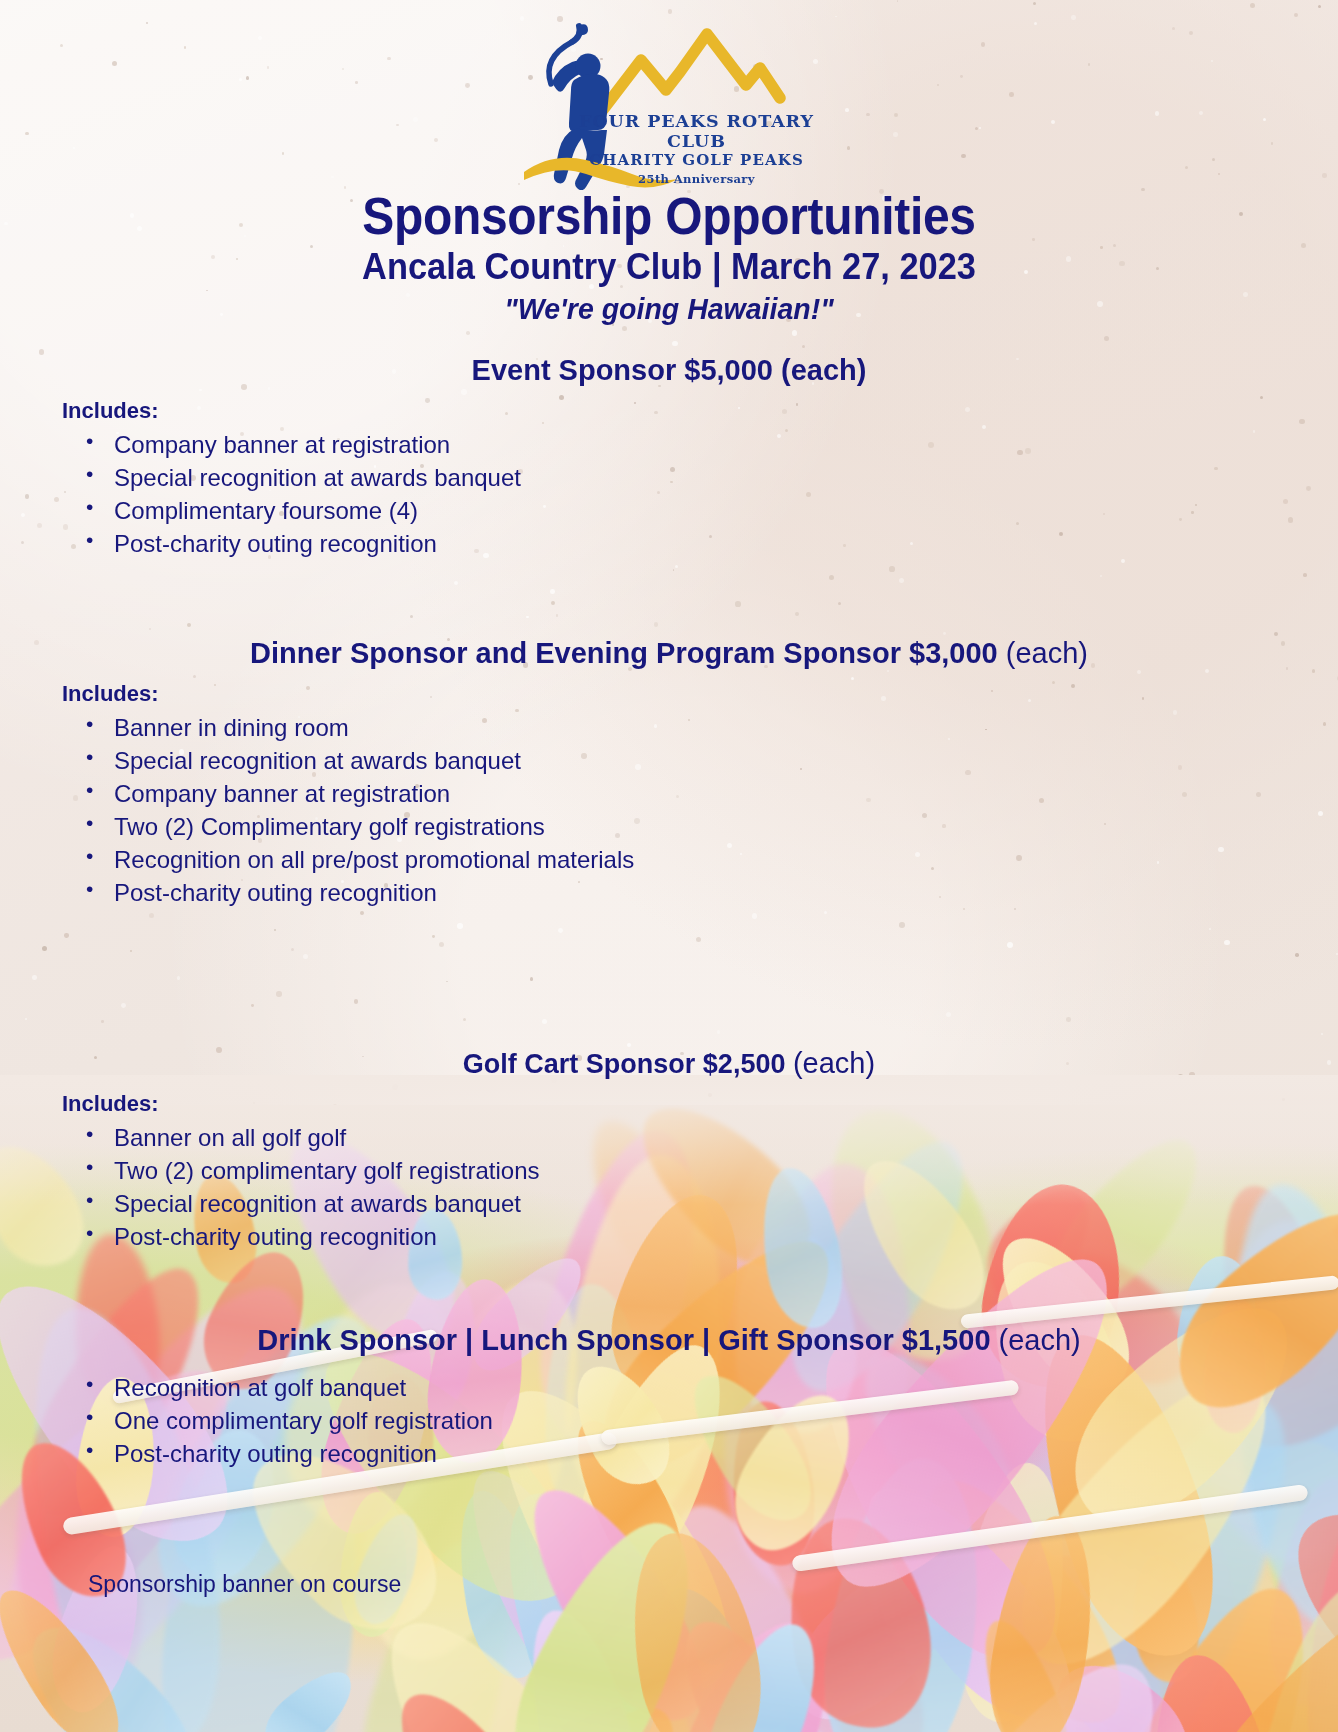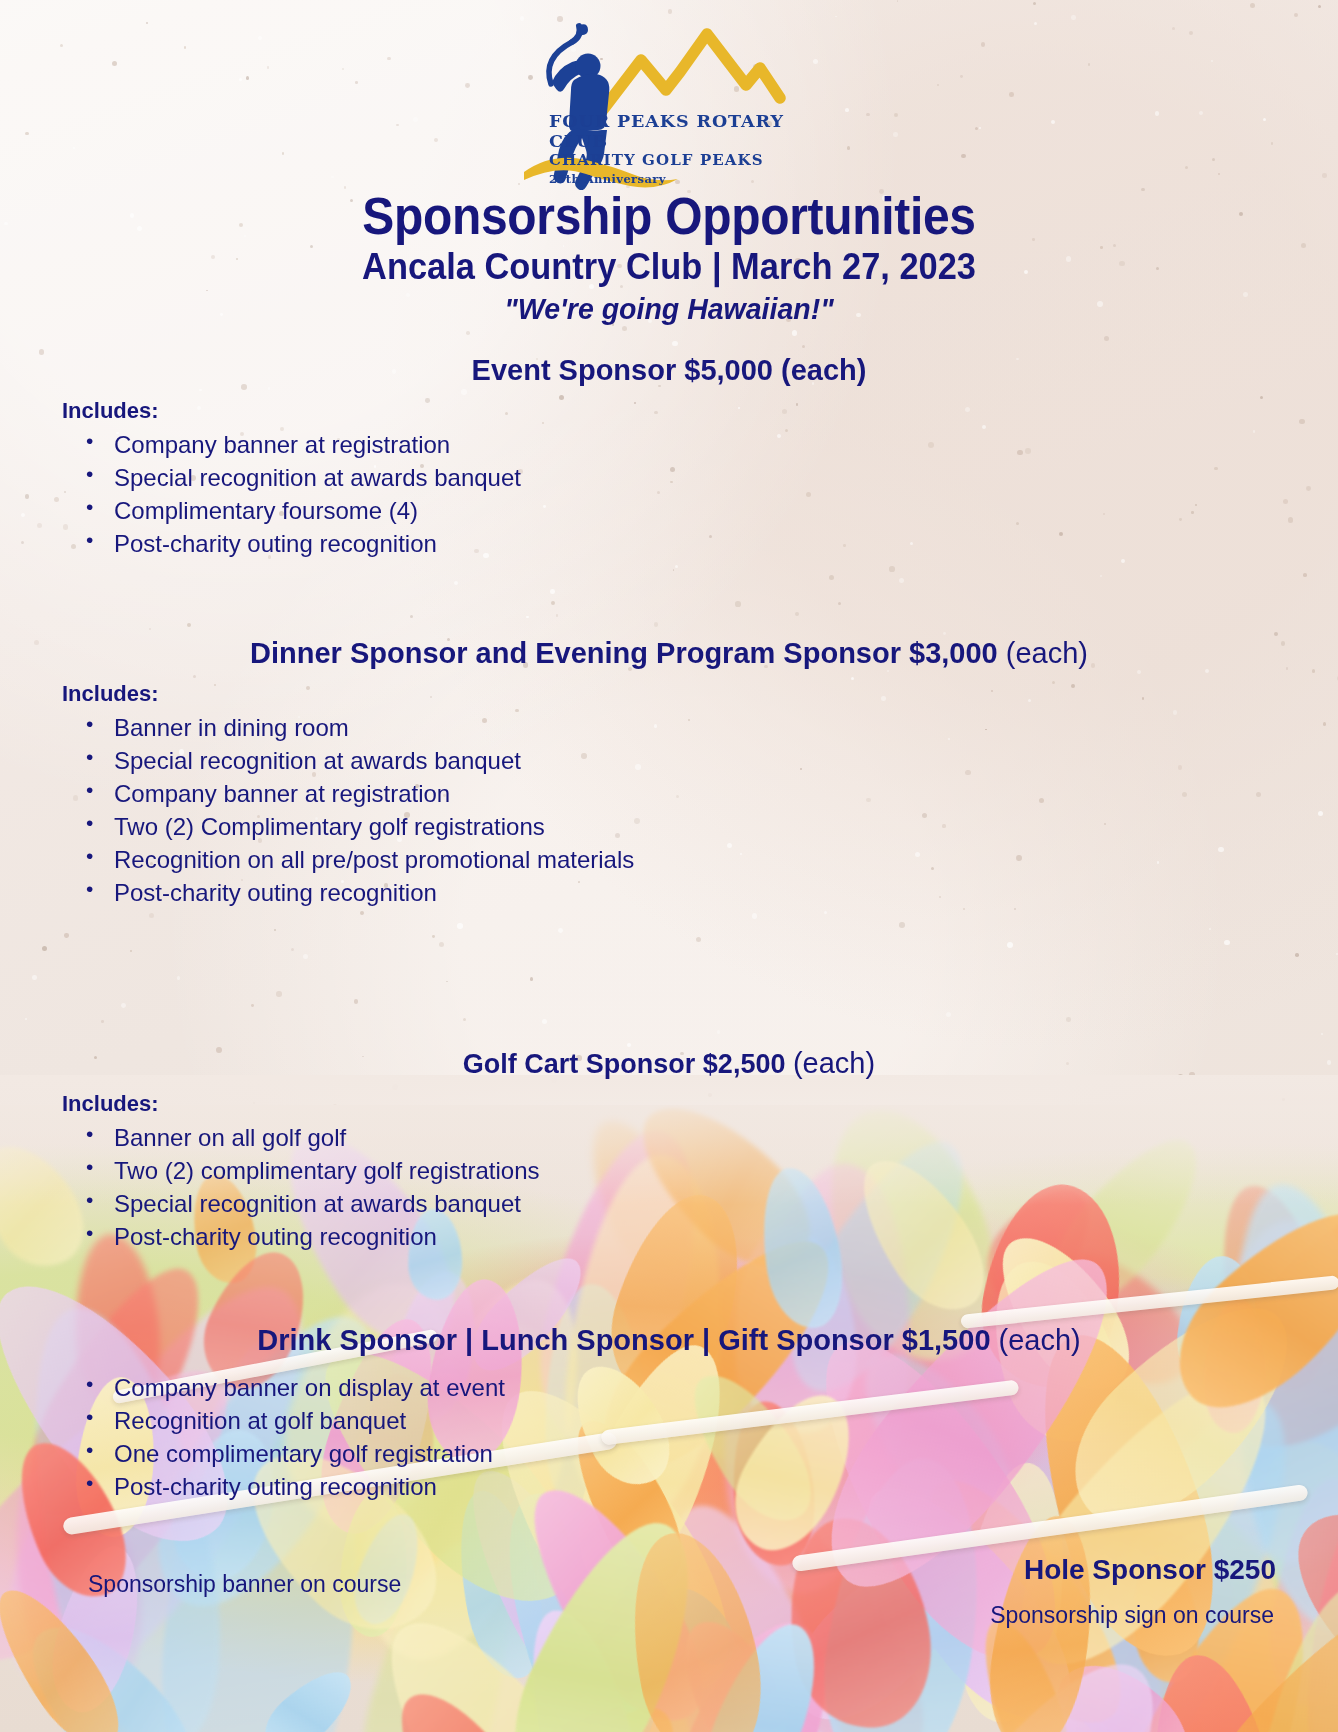--- a/index.html
+++ b/index.html
@@ -47,21 +47,21 @@
   }
 
   
   #page { position:relative; z-index:3; width:1338px; height:1732px; }
 
   
   .logo-wrap { position:absolute; left:0; top:12px; width:1338px; height:178px;
                display:flex; justify-content:center; }
   .logo { position:relative; width:350px; height:178px; }
   .logo svg { display:block; }
-  .logo-text { position:absolute; left:55px; top:100px; width:295px; text-align:left; }
+  .logo-text { position:absolute; left:55px; top:100px; width:295px; text-align:center; }
   .lt1 { font-size:17.5px; font-weight:bold; letter-spacing:.9px; color:#1c3f94; line-height:1.12;
          font-family:"DejaVu Serif", serif; }
   .lt2 { font-size:15px; font-weight:bold; letter-spacing:1.1px; color:#1c3f94; line-height:1.25;
          font-family:"DejaVu Serif", serif; }
   .lt3 { font-size:11.5px; font-weight:bold; letter-spacing:.4px; color:#1c3f94; margin-top:2px;
          font-family:"DejaVu Serif", serif; }
 
   
   .title-block { position:absolute; left:0; top:190px; width:1338px; text-align:center; }
   h1.main-title {
@@ -779,31 +779,26 @@
       <li>Special recognition at awards banquet</li>
       <li>Post-charity outing recognition</li>
     </ul>
   </div>
 
   <div class="tier" style="top:1325px">
     <div class="tier-head">
       <span class="b">Drink Sponsor | Lunch Sponsor | Gift Sponsor $1,500 </span><span class="n">(each)</span>
     </div>
     <ul class="blist" style="margin-top:14px">
-      <li>Company banner on display at event</li>
       <li>Recognition at golf banquet</li>
       <li>One complimentary golf registration</li>
       <li>Post-charity outing recognition</li>
     </ul>
   </div>
 
   <div class="cols">
     <div class="col left">
       <div class="col-sub">Sponsorship banner on course</div>
     </div>
-    <div class="col right">
-      <div class="col-head">Hole Sponsor $250</div>
-      <div class="col-sub">Sponsorship sign on course</div>
-    </div>
   </div>
 
 
 </div>
 
 </body></html>

